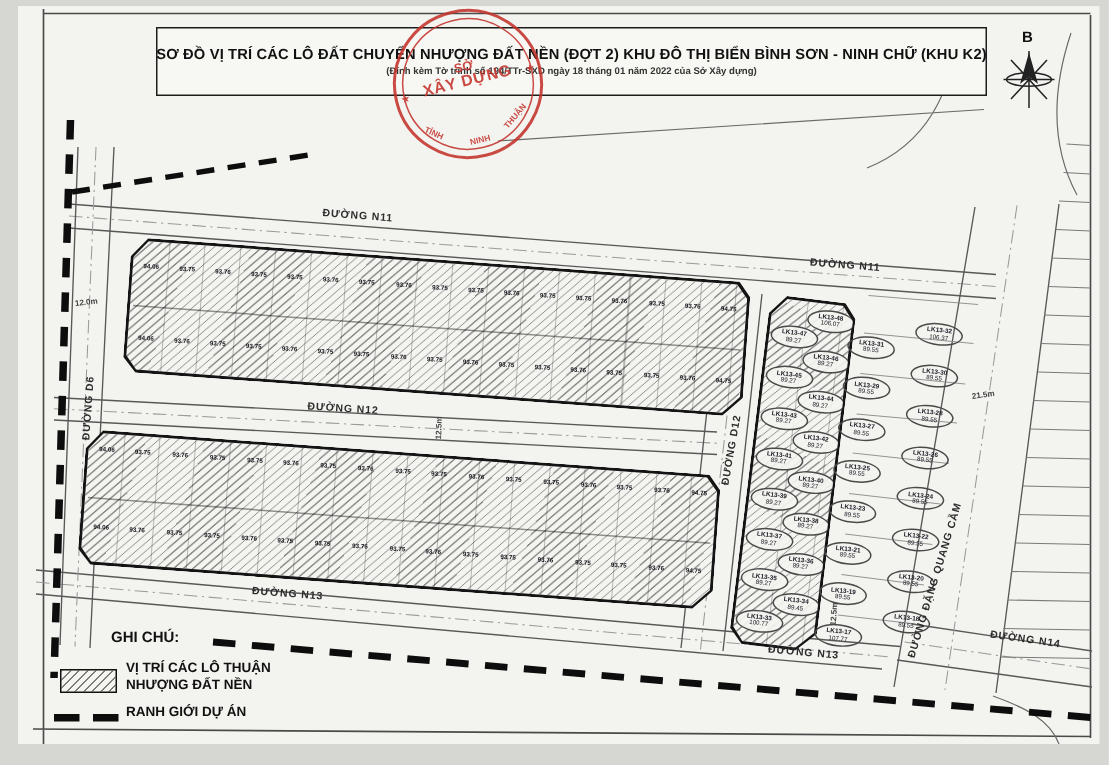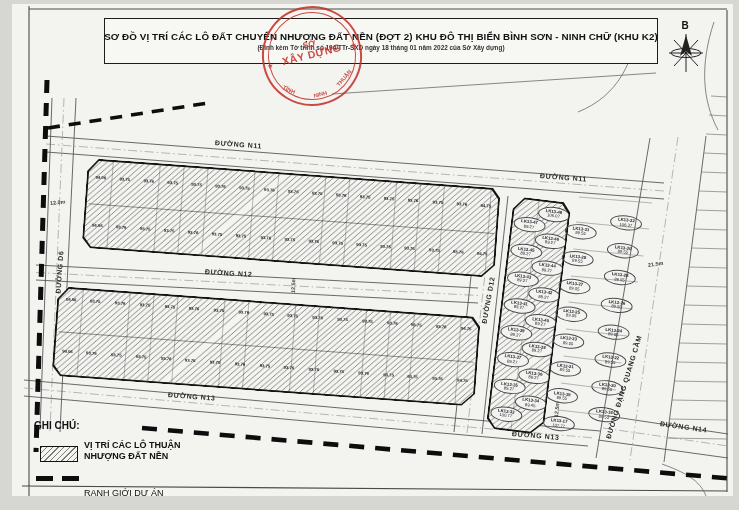--- a/index.html
+++ b/index.html
@@ -51,27 +51,27 @@
   .bubble-filled{background:rgba(243,243,240,.92);}
   .lot-id{font-size:4.3px;font-weight:bold;color:#20202a;}
   .lot-area{font-size:4.2px;color:#20202a;}
   
   .road-label{position:absolute;font-size:7px;font-weight:bold;color:#2d2d2d;letter-spacing:.6px;
               white-space:nowrap;z-index:15;transform-origin:left center;}
   .dim-label{position:absolute;font-size:5.4px;font-weight:bold;color:#444;white-space:nowrap;
              z-index:15;transform-origin:left center;}
   
   .legend{position:absolute;left:34px;top:420px;width:230px;z-index:25;}
-  .legend-heading{font-size:10px;font-weight:bold;color:#111;}
+  .legend-heading{font-size:10px;font-weight:bold;color:#111;margin-left:40px;}
   .legend-swatch{position:absolute;left:6px;top:26px;width:36px;height:14px;border:1px solid #111;
      background:repeating-linear-gradient(135deg, rgba(25,25,25,.55) 0 0.8px, transparent 0.8px 4px),#f4f4f1;}
   .legend-t1{position:absolute;left:50px;top:20px;font-size:9px;font-weight:bold;color:#111;line-height:1.2;}
   .legend-dash{position:absolute;left:2px;top:56px;width:46px;height:5px;display:flex;gap:9px;}
   .legend-dash i{display:block;width:17px;height:4.6px;background:#0d0d0d;}
-  .legend-t2{position:absolute;left:50px;top:68px;font-size:9px;font-weight:normal;color:#111;}
+  .legend-t2{position:absolute;left:50px;top:49px;font-size:9px;font-weight:bold;color:#111;}
 </style>
 </head>
 <body>
 <div id="page">
 
 <div class="margin" style="left:0;top:0;width:12px;height:510px;"></div>
 <div class="margin" style="left:0;top:496px;width:739px;height:14px;"></div>
 <div class="margin" style="left:0;top:0;width:739px;height:4px;"></div>
 <div class="margin" style="left:733px;top:0;width:6px;height:510px;"></div>
 

